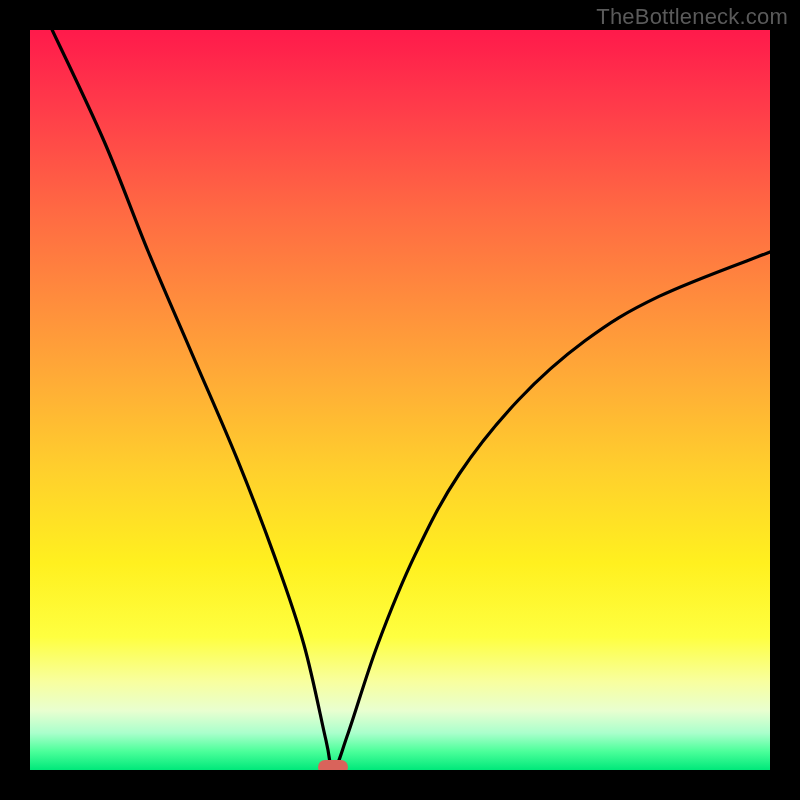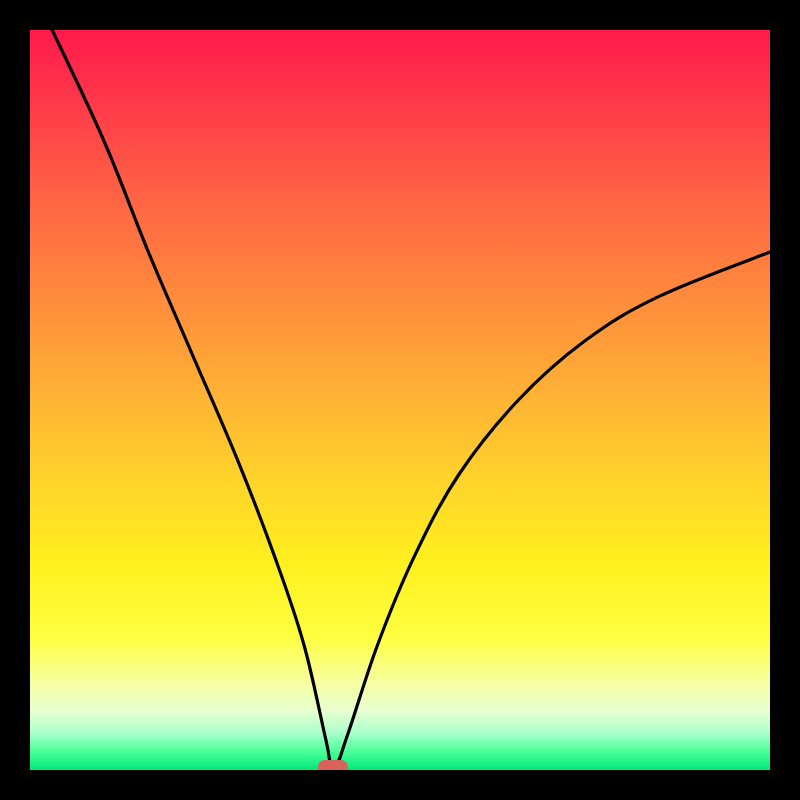--- a/index.html
+++ b/index.html
@@ -73,20 +73,21 @@
     top: 0;
     width: 740px;
     height: 740px;
     overflow: visible;
   }
 </style>
 </head>
 <body>
 
 <div class="container">
+  <div class="attribution">TheBottleneck.com</div>
 
   <div class="plot">
     <div class="gradient"></div>
 
     <svg class="curves" viewBox="0 0 740 740" preserveAspectRatio="none">
       <path id="curve-path" fill="none" stroke="#000" stroke-width="3.2" stroke-linecap="round" d="M 22.2 0 C 31.524 19.98, 56.684 71.03999999999999, 74 111 C 91.316 150.96, 102.416 183.372, 118.4 222 C 134.38400000000001 260.628, 146.816 288.304, 162.8 325.59999999999997 C 178.78400000000002 362.89599999999996, 192.548 393.236, 207.20000000000002 429.2 C 221.85200000000003 465.164, 232.21200000000002 492.09999999999997, 244.20000000000002 525.4 C 256.188 558.7, 264.476 580.9000000000001, 273.8 614.2 C 283.124 647.5, 290.672 687.756, 296 710.4 C 301.328 733.044, 299.404 741.332, 303.4 740 C 307.39599999999996 738.668, 310.20799999999997 725.644, 318.2 703 C 326.192 680.356, 335.81199999999995 646.168, 347.79999999999995 614.2 C 359.78799999999995 582.2320000000001, 370.148 556.036, 384.8 525.4 C 399.452 494.76399999999995, 410.55199999999996 471.972, 429.2 444 C 447.848 416.028, 465.75600000000003 393.976, 488.40000000000003 370 C 511.04400000000004 346.024, 529.692 329.44800000000004, 555 310.8 C 580.308 292.152, 595.7 282.38399999999996, 629 266.4 C 662.3 250.41599999999997, 720.02 229.992, 740 222"></path>
     </svg>
 
     <div class="marker" style="left: 288.4px;"></div>
   </div>

